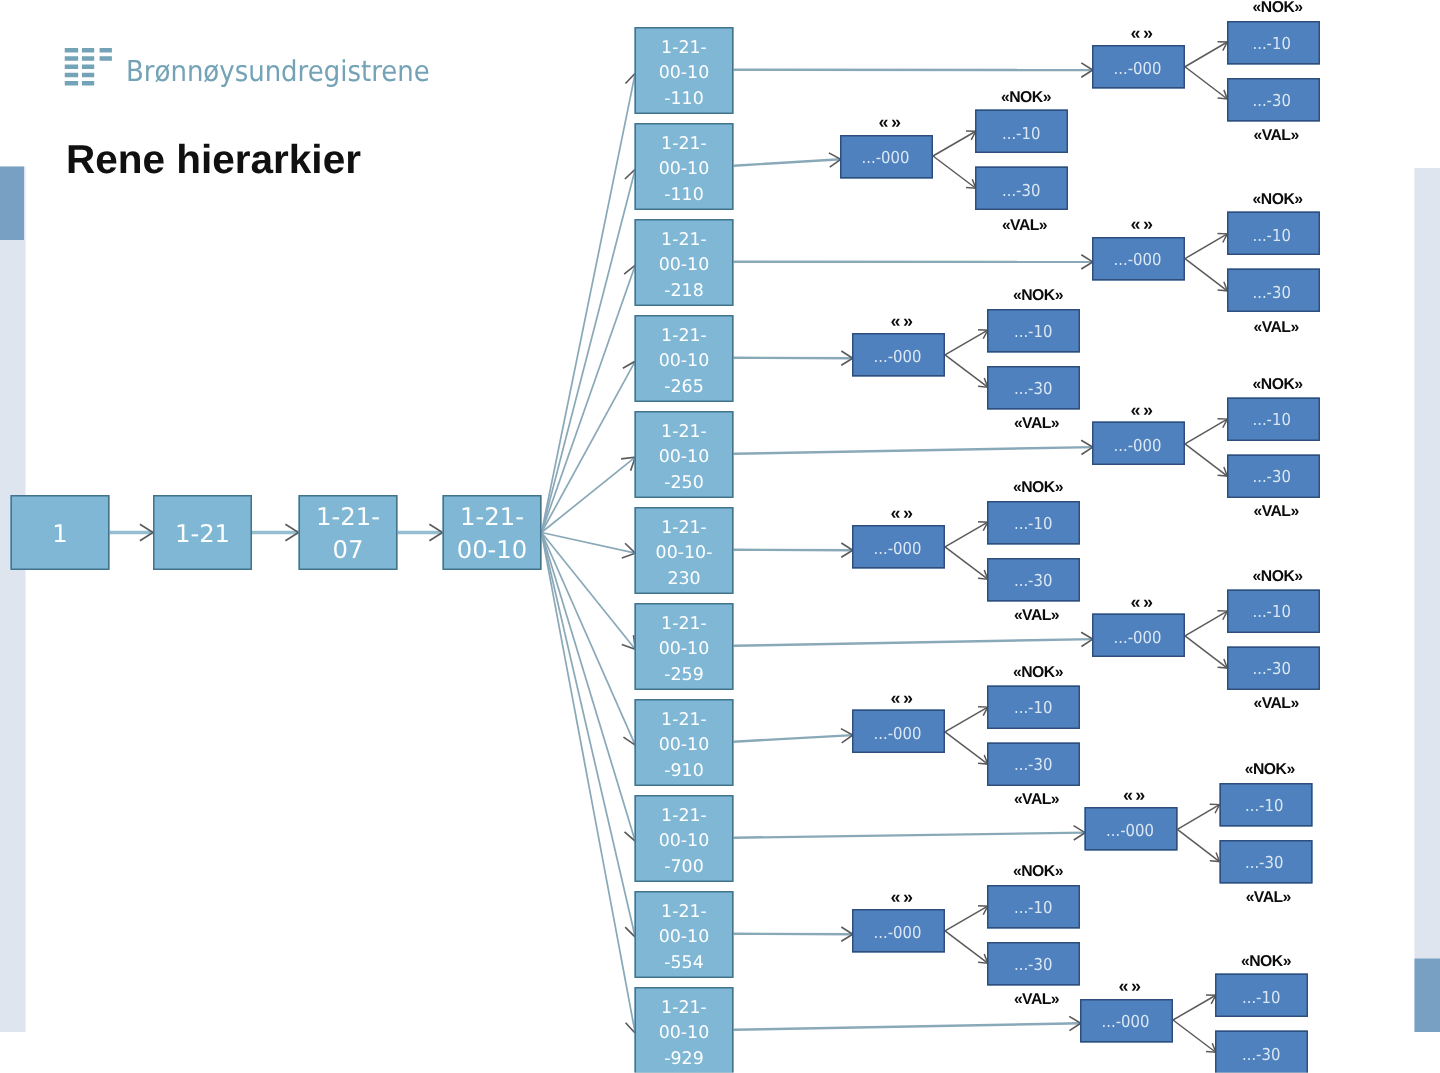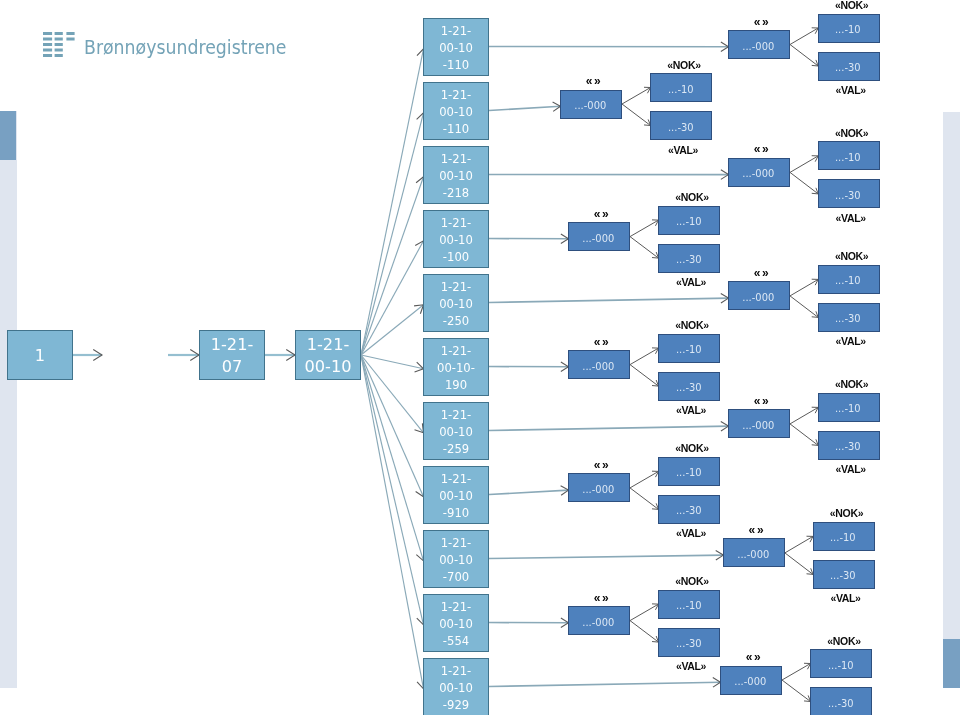--- a/index.html
+++ b/index.html
@@ -50,20 +50,21 @@
         <rect x="23.4" y="5.5" width="8.2" height="3.0"></rect>
       <rect x="0" y="11.0" width="9.1" height="3.0"></rect>
         <rect x="11.6" y="11.0" width="8.2" height="3.0"></rect>
       <rect x="0" y="16.5" width="9.1" height="3.0"></rect>
         <rect x="11.6" y="16.5" width="8.2" height="3.0"></rect>
       <rect x="0" y="22.0" width="9.1" height="3.0"></rect>
         <rect x="11.6" y="22.0" width="8.2" height="3.0"></rect>
     </g>
   </svg>
   <div id="brandname">Brønnøysundregistrene</div>
+  <div id="title">Rene hierarkier</div>
 
   <svg id="wires" viewBox="0 0 960 715">
 <g>
         <line x1="73.00" y1="355.00" x2="102.00" y2="355.00" stroke="#95bfd0" stroke-width="2.20"></line>
         <path d="M 93.27 360.46 L 102.00 355.00 L 93.27 349.54" fill="none" stroke="#5a5a5a" stroke-width="1.10" stroke-linecap="butt" stroke-linejoin="miter"></path>
       </g>
 <g>
         <line x1="168.00" y1="355.00" x2="199.00" y2="355.00" stroke="#95bfd0" stroke-width="2.20"></line>
         <path d="M 190.27 360.46 L 199.00 355.00 L 190.27 349.54" fill="none" stroke="#5a5a5a" stroke-width="1.10" stroke-linecap="butt" stroke-linejoin="miter"></path>
       </g>
@@ -247,20 +248,25 @@
         <line x1="782.00" y1="680.00" x2="810.50" y2="701.50" stroke="#5a5a5a" stroke-width="1.00"></line>
         <path d="M 804.03 700.93 L 810.50 701.50 L 808.17 695.43" fill="none" stroke="#5a5a5a" stroke-width="1.00" stroke-linecap="butt" stroke-linejoin="miter"></path>
       </g>
   </svg>
 
 <div class="lvlbox" style="left:7px;top:330px;width:66px;height:50px">
       <div class="lbl">
         <span>1</span>
       </div>
     </div>
+<div class="lvlbox" style="left:102px;top:330px;width:66px;height:50px">
+      <div class="lbl">
+        <span>1-21</span>
+      </div>
+    </div>
 <div class="lvlbox" style="left:199px;top:330px;width:66px;height:50px">
       <div class="lbl">
         <span>1-21-</span>
         <span>07</span>
       </div>
     </div>
 <div class="lvlbox" style="left:295px;top:330px;width:66px;height:50px">
       <div class="lbl">
         <span>1-21-</span>
         <span>00-10</span>
@@ -284,35 +290,35 @@
       <div class="lbl">
         <span>1-21-</span>
         <span>00-10</span>
         <span>-218</span>
       </div>
     </div>
 <div class="lvlbox child" style="left:423px;top:209.5px;width:66px;height:58px">
       <div class="lbl">
         <span>1-21-</span>
         <span>00-10</span>
-        <span>-100</span>
+        <span>-265</span>
       </div>
     </div>
 <div class="lvlbox child" style="left:423px;top:273.5px;width:66px;height:58px">
       <div class="lbl">
         <span>1-21-</span>
         <span>00-10</span>
         <span>-250</span>
       </div>
     </div>
 <div class="lvlbox child" style="left:423px;top:337.5px;width:66px;height:58px">
       <div class="lbl">
         <span>1-21-</span>
         <span>00-10-</span>
-        <span>190</span>
+        <span>230</span>
       </div>
     </div>
 <div class="lvlbox child" style="left:423px;top:401.5px;width:66px;height:58px">
       <div class="lbl">
         <span>1-21-</span>
         <span>00-10</span>
         <span>-259</span>
       </div>
     </div>
 <div class="lvlbox child" style="left:423px;top:465.5px;width:66px;height:58px">

